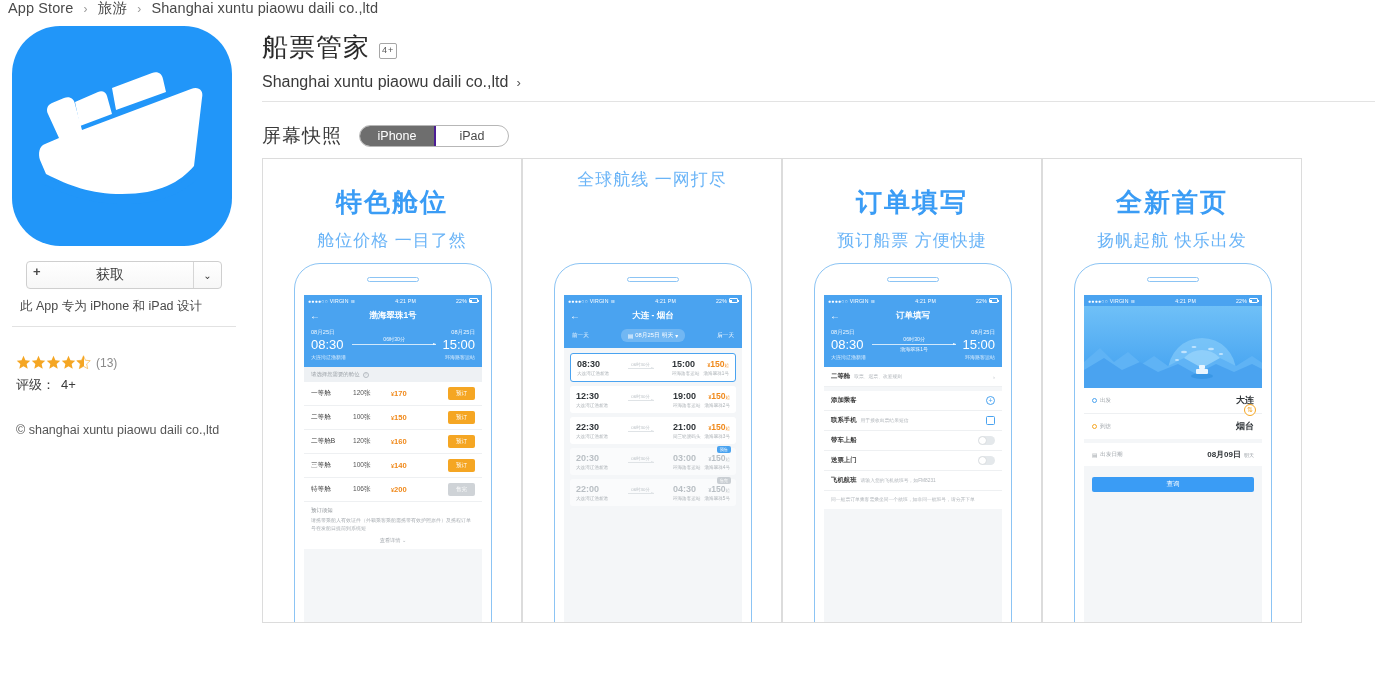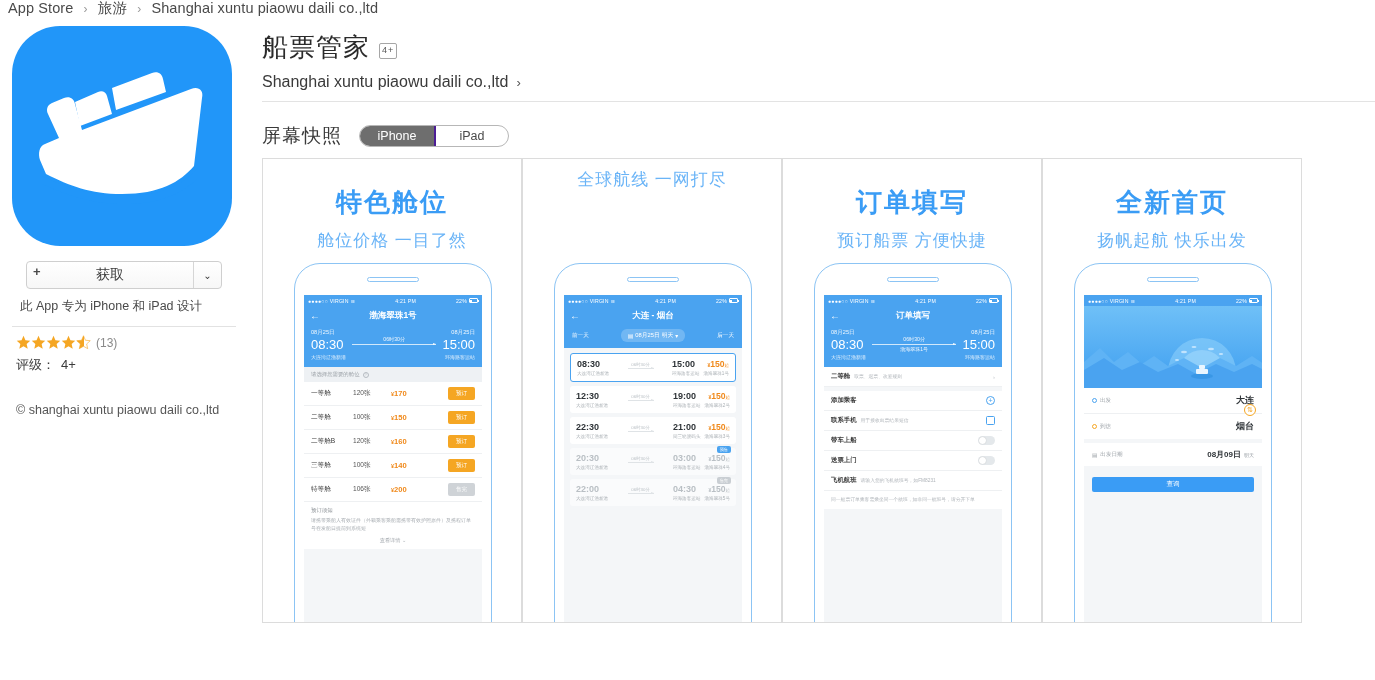--- a/index.html
+++ b/index.html
@@ -57,21 +57,21 @@
     font-size:10px; color:#3b3b3b; cursor:pointer;
   }
 
   .designed-for {
     margin-top:9px; width:210px; margin-left:8px;
     text-align:left; font-size:12.5px; color:#4a4a4a;
   }
 
   .hr { width:224px; height:1px; background:#e2e2e2; margin:11px 0 0 0; }
 
-  .rating-block { margin-top:8px; padding-left:4px; }
+  .rating-block { margin-top:28px; padding-left:4px; }
   .stars { display:flex; align-items:center; gap:0px; }
   .star { width:15px; height:15px; display:block; }
   .rev-count { font-size:12px; color:#8a8a8a; margin-left:5px; }
   .rank-line { font-size:13px; color:#3b3b3b; margin-top:6px; }
   .rank-line b { font-weight:normal; margin-left:6px; }
 
   .copyright {
     margin-top:29px; padding-left:4px;
     font-size:12.5px; color:#555;
   }

